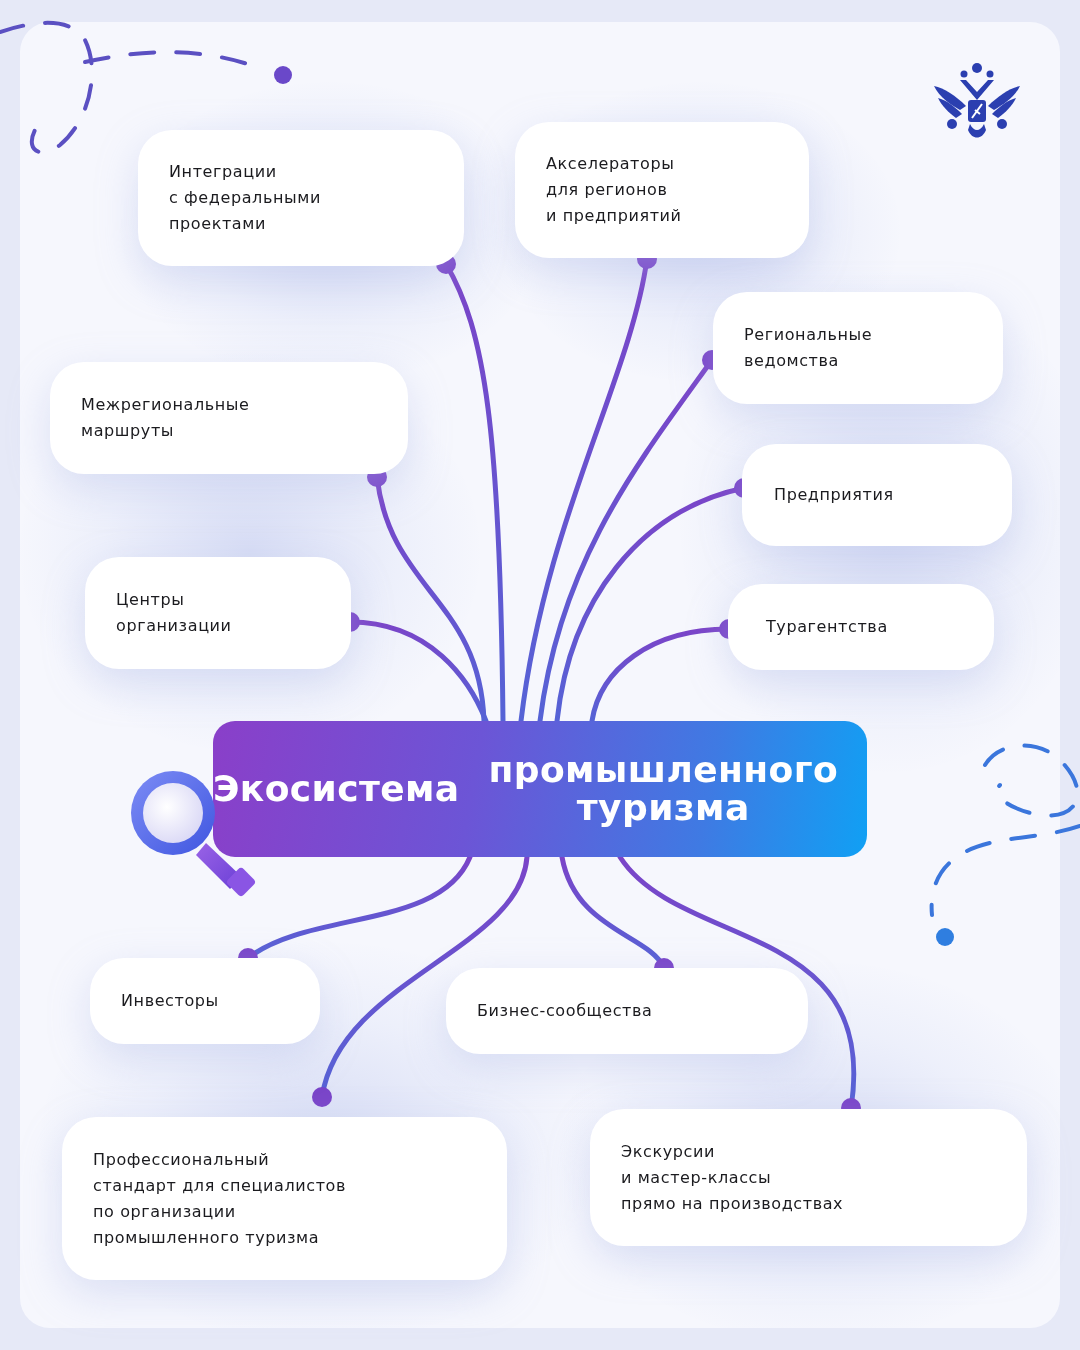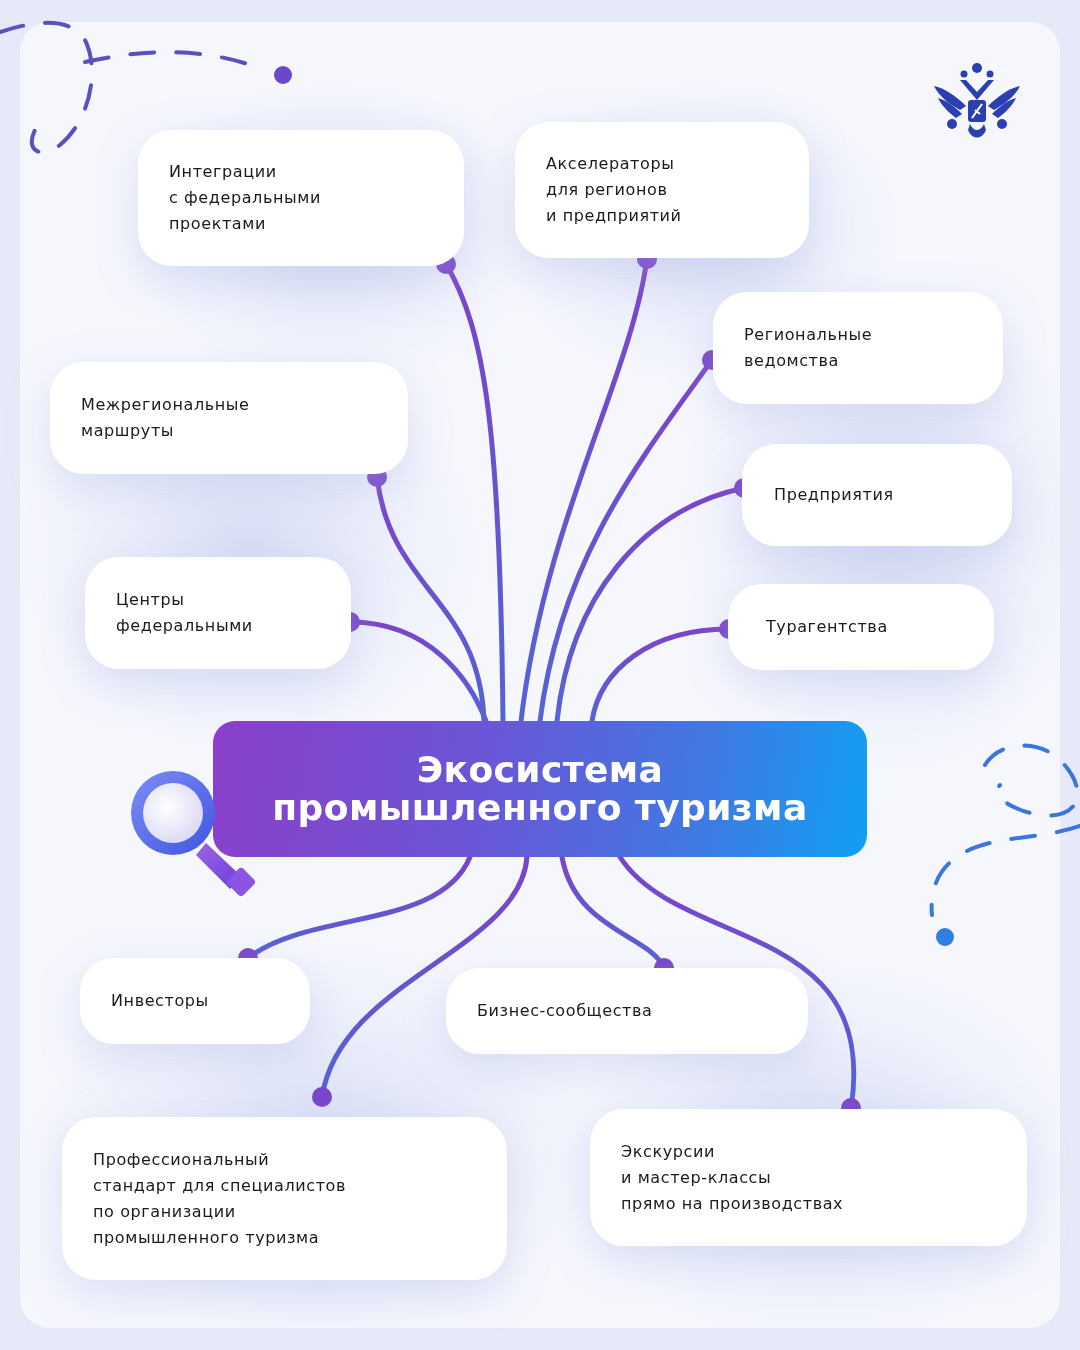--- a/index.html
+++ b/index.html
@@ -42,21 +42,21 @@
     left: 213px; top: 721px;
     width: 654px; height: 136px;
     border-radius: 22px;
     background: linear-gradient(100deg, #8a3fc9 0%, #6c55d6 40%, #3f7ae3 75%, #10a0f4 100%);
     color: #fff;
     font-weight: bold;
     font-size: 36px;
     line-height: 38px;
     letter-spacing: 0.4px;
     text-align: center;
-    display: flex; flex-direction: column; justify-content: center; align-items: center;
+    display: flex; flex-direction: row; justify-content: center; align-items: center;
   }
   .mag { position: absolute; left: 118px; top: 765px; width: 150px; height: 135px; }
   .emblem { position: absolute; left: 930px; top: 58px; width: 94px; height: 84px; }
 </style>
 </head>
 <body>
 
 <div class="card">
   <div class="glow" style="left:100px;top:60px;width:420px;height:300px;"></div>
   <div class="glow" style="left:480px;top:60px;width:400px;height:300px;"></div>
@@ -150,26 +150,26 @@
 </div>
 <div class="node" style="left:50px;top:362px;width:358px;height:112px;padding-left:31px;">
   <span>Межрегиональные
 маршруты</span>
 </div>
 <div class="node" style="left:742px;top:444px;width:270px;height:102px;padding-left:32px;">
   <span>Предприятия</span>
 </div>
 <div class="node" style="left:85px;top:557px;width:266px;height:112px;padding-left:31px;">
   <span>Центры
-федеральными</span>
+организации</span>
 </div>
 <div class="node" style="left:728px;top:584px;width:266px;height:86px;padding-left:38px;align-items:center;">
   <span>Турагентства</span>
 </div>
-<div class="node" style="left:80px;top:958px;width:230px;height:86px;padding-left:31px;">
+<div class="node" style="left:90px;top:958px;width:230px;height:86px;padding-left:31px;">
   <span>Инвесторы</span>
 </div>
 <div class="node" style="left:446px;top:968px;width:362px;height:86px;padding-left:31px;">
   <span>Бизнес-сообщества</span>
 </div>
 <div class="node" style="left:62px;top:1117px;width:445px;height:163px;padding-left:31px;">
   <span>Профессиональный
 стандарт для специалистов
 по организации
 промышленного туризма</span>

